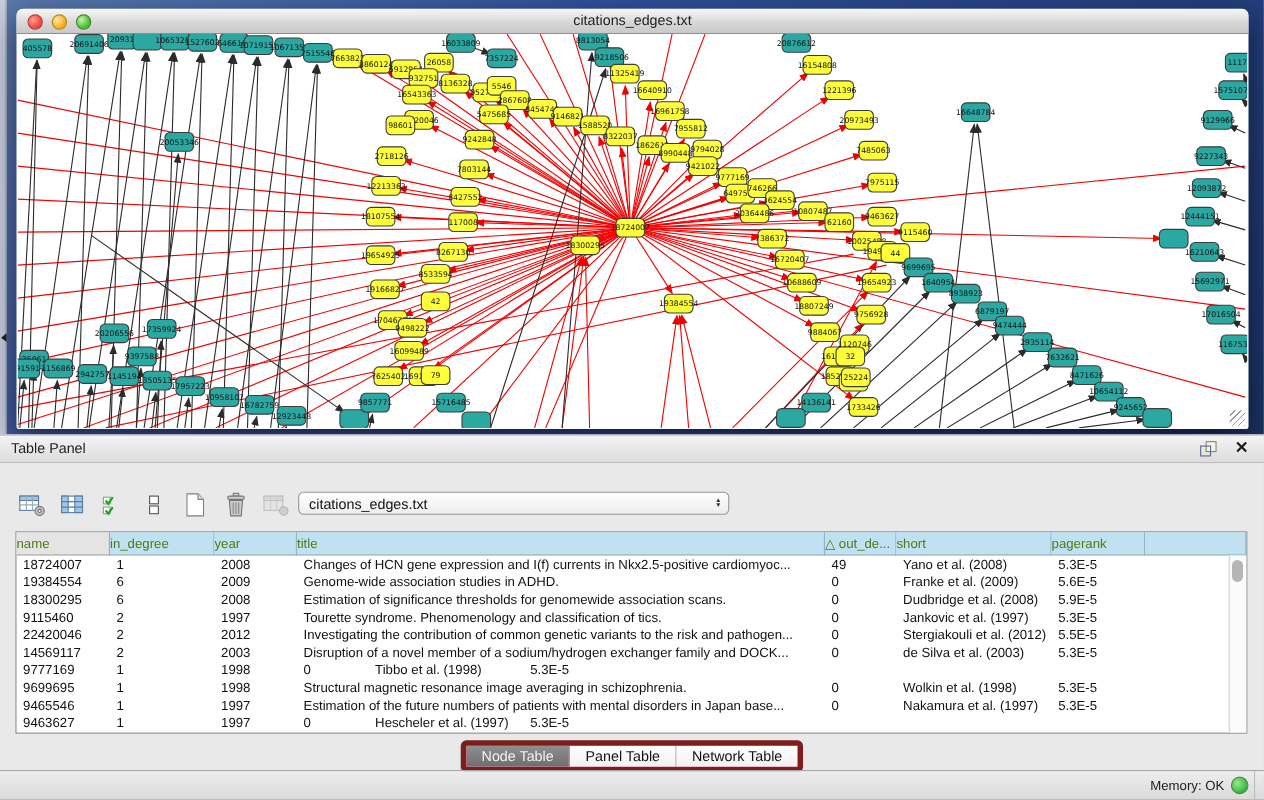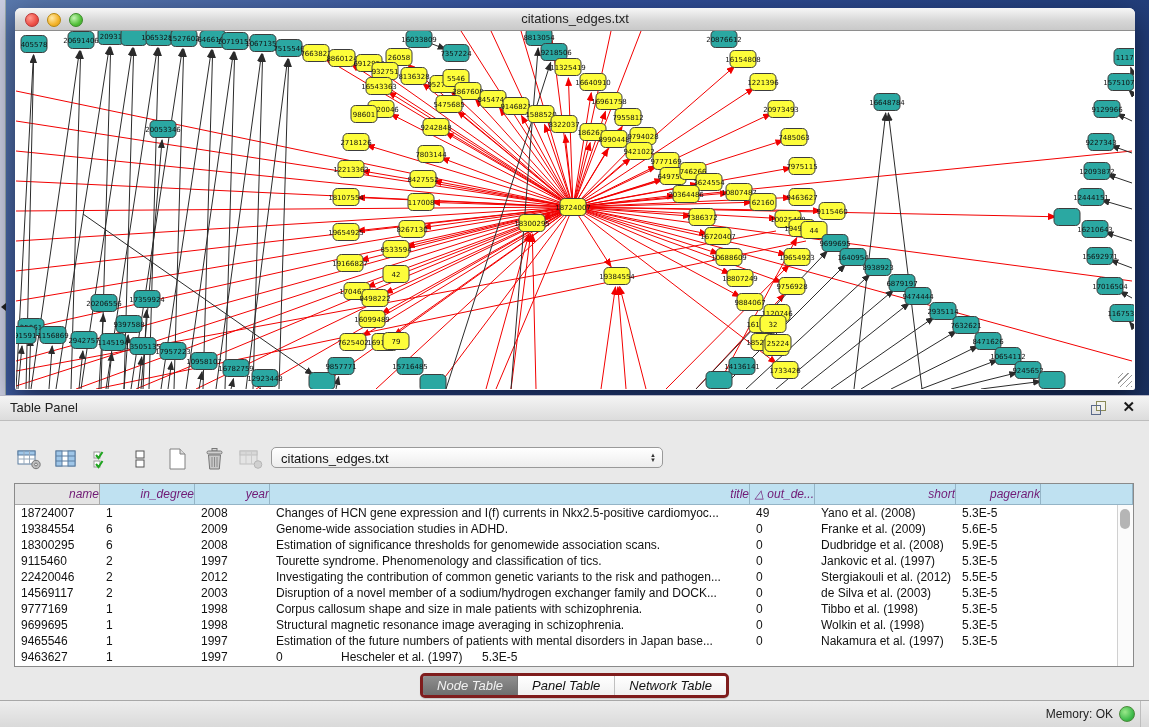--- a/index.html
+++ b/index.html
@@ -40,33 +40,33 @@
   .tb-btn{width:30px;height:26px;margin-right:7px;display:flex;align-items:center;justify-content:center;}
   .fx{font-family:"DejaVu Serif",serif;font-style:italic;font-weight:bold;font-size:13px;color:#111;}
   .combo{position:absolute;left:271px;top:52px;width:392px;height:21px;background:linear-gradient(#ffffff,#ededed);
     border:1px solid #999;border-radius:5px;font-size:13px;color:#111;line-height:21px;padding-left:9px;box-sizing:border-box;}
   .combo .caps{position:absolute;right:6px;top:0;height:100%;display:flex;flex-direction:column;justify-content:center;color:#333;}
   .combo .caps span{font-size:6px;line-height:5px;}
   
   .tbl-wrap{position:absolute;left:14px;top:88px;width:1120px;height:184px;background:#fff;border:1px solid #8a8a8a;box-sizing:border-box;}
   .tbl-head{display:flex;height:21px;}
   .th{box-sizing:border-box;border-right:1px solid #94b4c6;border-bottom:1px solid #94b4c6;
-    background:#bfe1f1;font-size:12px;color:#701a75;text-align:right;line-height:20px;
-    overflow:hidden;white-space:nowrap;font-style:italic;}
+    background:#bfe1f1;font-size:12px;color:#4d7c0f;text-align:left;line-height:20px;
+    overflow:hidden;white-space:nowrap;}
   .th.gray{background:#e4e4e4;border-right:1px solid #a8a8a8;border-bottom:1px solid #a8a8a8;}
   .tr{display:flex;height:16px;}
   .td{box-sizing:border-box;font-size:12px;color:#111;line-height:16px;padding-left:6px;
     overflow:hidden;white-space:nowrap;}
   .c0{width:85px}.c1{width:95px}.c2{width:75px}.c3{width:480px}.c4{width:65px}.c5{width:141px}.c6{width:85px}.c7{flex:1}
   .vscroll{position:absolute;right:0;top:21px;bottom:0;width:15px;background:#fbfbfb;border-left:1px solid #d0d0d0;}
   .vthumb{position:absolute;left:2px;top:4px;width:10px;height:20px;border-radius:6px;background:#b5b5b5;}
   
   .tabs{position:absolute;left:0;top:278px;width:100%;display:flex;justify-content:center;}
-  .tabgroup{display:flex;border:3px solid #7f1d1d;border-radius:5px;overflow:hidden;background:#f9a8d4;
-    box-shadow:0 1px 1px rgba(0,0,0,.15);font-style:italic;}
+  .tabgroup{display:flex;border:5px solid #7f1d1d;border-radius:5px;overflow:hidden;background:#f9a8d4;
+    box-shadow:0 1px 1px rgba(0,0,0,.15);}
   .tab{font-size:13px;padding:2px 14px;color:#111;border-right:1px solid #c0c0c0;background:linear-gradient(#ffffff,#f1f1f1);}
   .tab:last-child{border-right:none;}
   .tab.sel{background:linear-gradient(#8f8f8f,#6e6e6e);color:#f2f2f2;border-right-color:#777;}
   
   .statusbar{position:absolute;left:0;top:700px;width:1149px;height:27px;
     background:linear-gradient(#ededed,#d9d9d9);border-top:1px solid #a8a8a8;}
   .mem{position:absolute;right:36px;top:6px;font-size:12px;color:#222;}
   .memdot{position:absolute;right:14px;top:5px;width:14px;height:14px;border-radius:50%;
     background:radial-gradient(circle at 5px 5px,#9ae88a,#3cb94a 65%,#2e9a3a);border:1px solid #4a8a3a;}
   .sb-div{position:absolute;right:8px;top:0;height:100%;border-left:1px solid #bdbdbd;}
@@ -682,21 +682,20 @@
             <div class="td c2">2003</div>
             <div class="td c3">Disruption of a novel member of a sodium/hydrogen exchanger family and DOCK...</div>
             <div class="td c4">0</div>
             <div class="td c5">de Silva et al. (2003)</div>
             <div class="td c6">5.3E-5</div>
           </div>
           <div class="tr">
             <div class="td c0">9777169</div>
             <div class="td c1">1</div>
             <div class="td c2">1998</div>
-            <div class="td c3">Corpus callosum shape and size in male patients with schizophrenia.</div>
             <div class="td c4">0</div>
             <div class="td c5">Tibbo et al. (1998)</div>
             <div class="td c6">5.3E-5</div>
           </div>
           <div class="tr">
             <div class="td c0">9699695</div>
             <div class="td c1">1</div>
             <div class="td c2">1998</div>
             <div class="td c3">Structural magnetic resonance image averaging in schizophrenia.</div>
             <div class="td c4">0</div>

